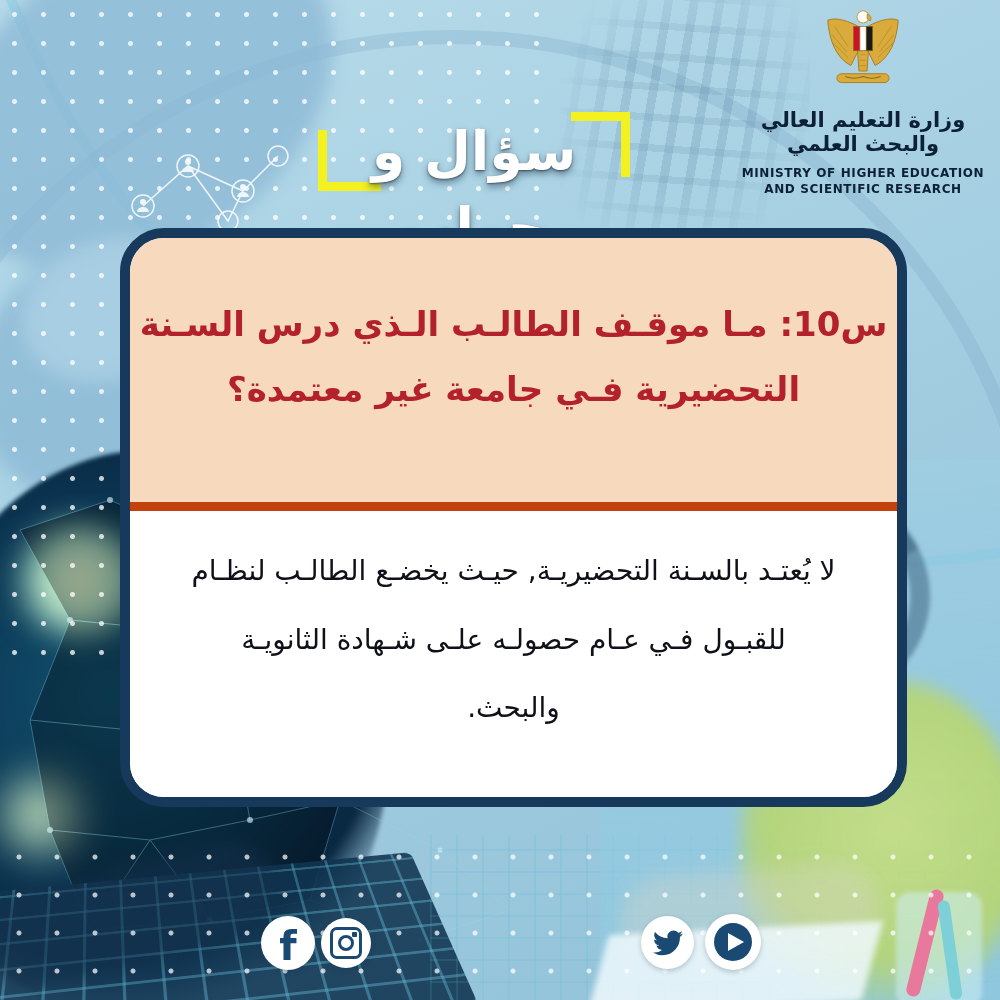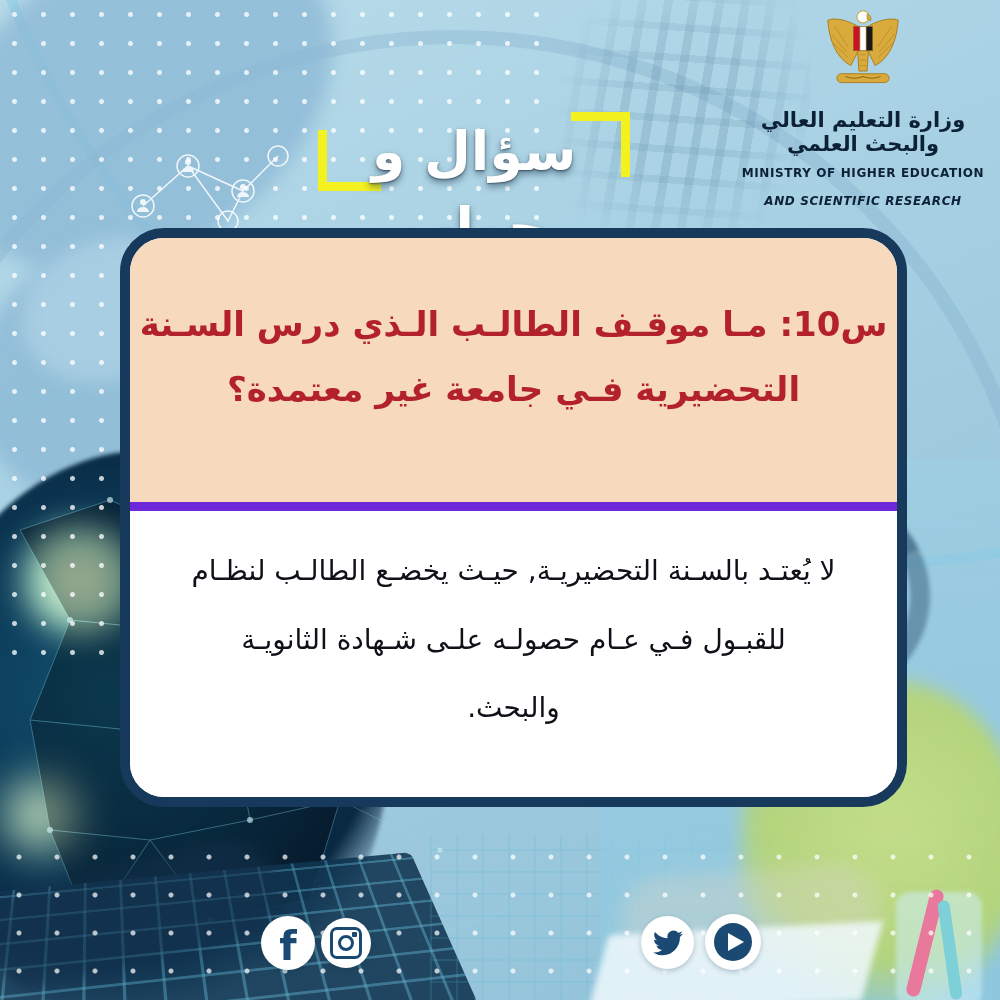--- a/index.html
+++ b/index.html
@@ -83,21 +83,21 @@
 
   .ministry{position:absolute;right:14px;top:6px;width:246px;text-align:center;color:#0c2036;}
   .ministry .eagle{display:block;margin:0 auto;}
   .ministry .ar{direction:rtl;font-size:21px;font-weight:bold;line-height:1.15;margin-top:18px;}
   .ministry .en{font-size:12px;font-weight:bold;letter-spacing:.6px;line-height:1.35;margin-top:9px;}
 
   
   .qa-card{position:absolute;left:120px;top:228px;width:787px;height:579px;
     box-sizing:border-box;border:10px solid #16395c;border-radius:44px;overflow:hidden;
     background:#ffffff;display:flex;flex-direction:column;z-index:5;}
-  .question-section{flex:0 0 273px;background:#f7d9bd;border-bottom:9px solid #6d28d9;
+  .question-section{flex:0 0 273px;background:#f7d9bd;border-bottom:9px solid #c2410c;
     display:flex;flex-direction:column;justify-content:center;align-items:center;
     padding:0 20px 26px;box-sizing:border-box;}
   .q-line{direction:rtl;white-space:nowrap;text-align:center;
     font-size:34px;font-weight:bold;color:#b3222b;line-height:1.9;}
   .answer-section{flex:1;background:#ffffff;display:flex;flex-direction:column;
     justify-content:center;align-items:center;padding:0 12px 28px;box-sizing:border-box;}
   .a-line{direction:rtl;white-space:nowrap;text-align:center;
     font-size:28px;font-weight:normal;color:#101018;line-height:2.45;}
 
   
@@ -237,21 +237,21 @@
       <path d="M66,12 q8,2 5,10 l-5,-3 z" fill="#d9ab3c" stroke="#a87c1f" stroke-width="1"></path>
       <g stroke="#8a6a1d" stroke-width="1">
         <rect x="46" y="30" width="9.4" height="36" fill="#ce1126"></rect>
         <rect x="55.4" y="30" width="9.4" height="36" fill="#ffffff"></rect>
         <rect x="64.8" y="30" width="9.4" height="36" fill="#1a1a1a"></rect>
       </g>
       <path d="M34,104 q13,5 26,0 q13,5 26,0" stroke="#8a6a1d" stroke-width="1.5" fill="none"></path>
     </svg>
     <div class="ar">وزارة التعليم العالي والبحث العلمي</div>
     <div class="en">MINISTRY OF HIGHER EDUCATION</div>
-    <div class="en" style="margin-top:12px;font-style:italic;">AND SCIENTIFIC RESEARCH</div>
+    <div class="en" style="margin-top:0;">AND SCIENTIFIC RESEARCH</div>
   </div>
 
   <div class="qa-card">
     <div class="question-section">
       <div class="q-line">س10: مـا موقـف الطالـب الـذي درس السـنة</div>
       <div class="q-line">التحضيرية فـي جامعة غير معتمدة؟</div>
     </div>
     <div class="answer-section">
       <div class="a-line">لا يُعتـد بالسـنة التحضيريـة, حيـث يخضـع الطالـب لنظـام</div>
       <div class="a-line">للقبـول فـي عـام حصولـه علـى شـهادة الثانويـة</div>

